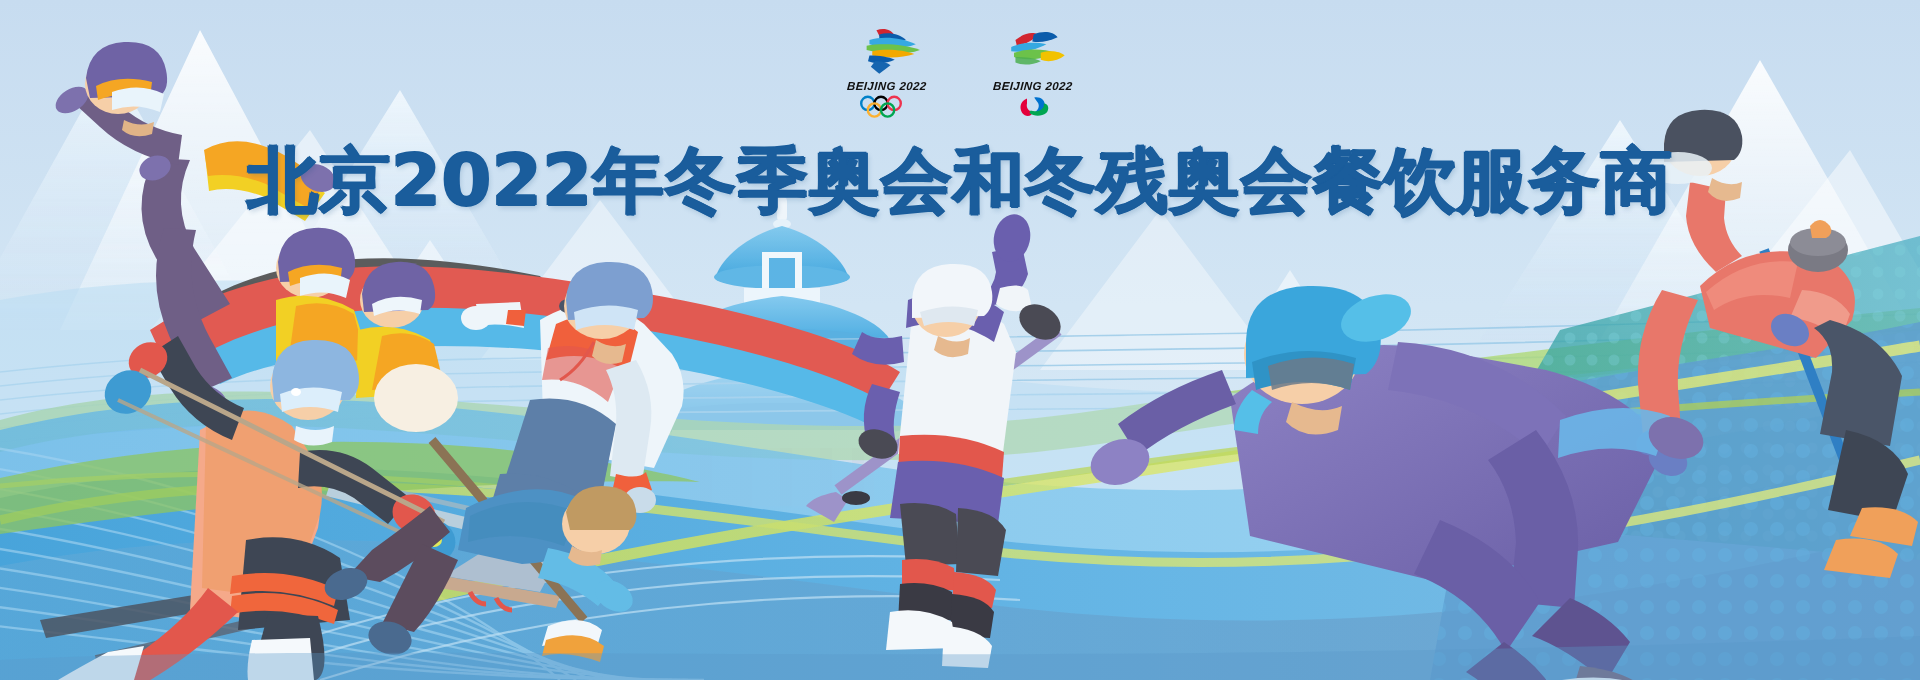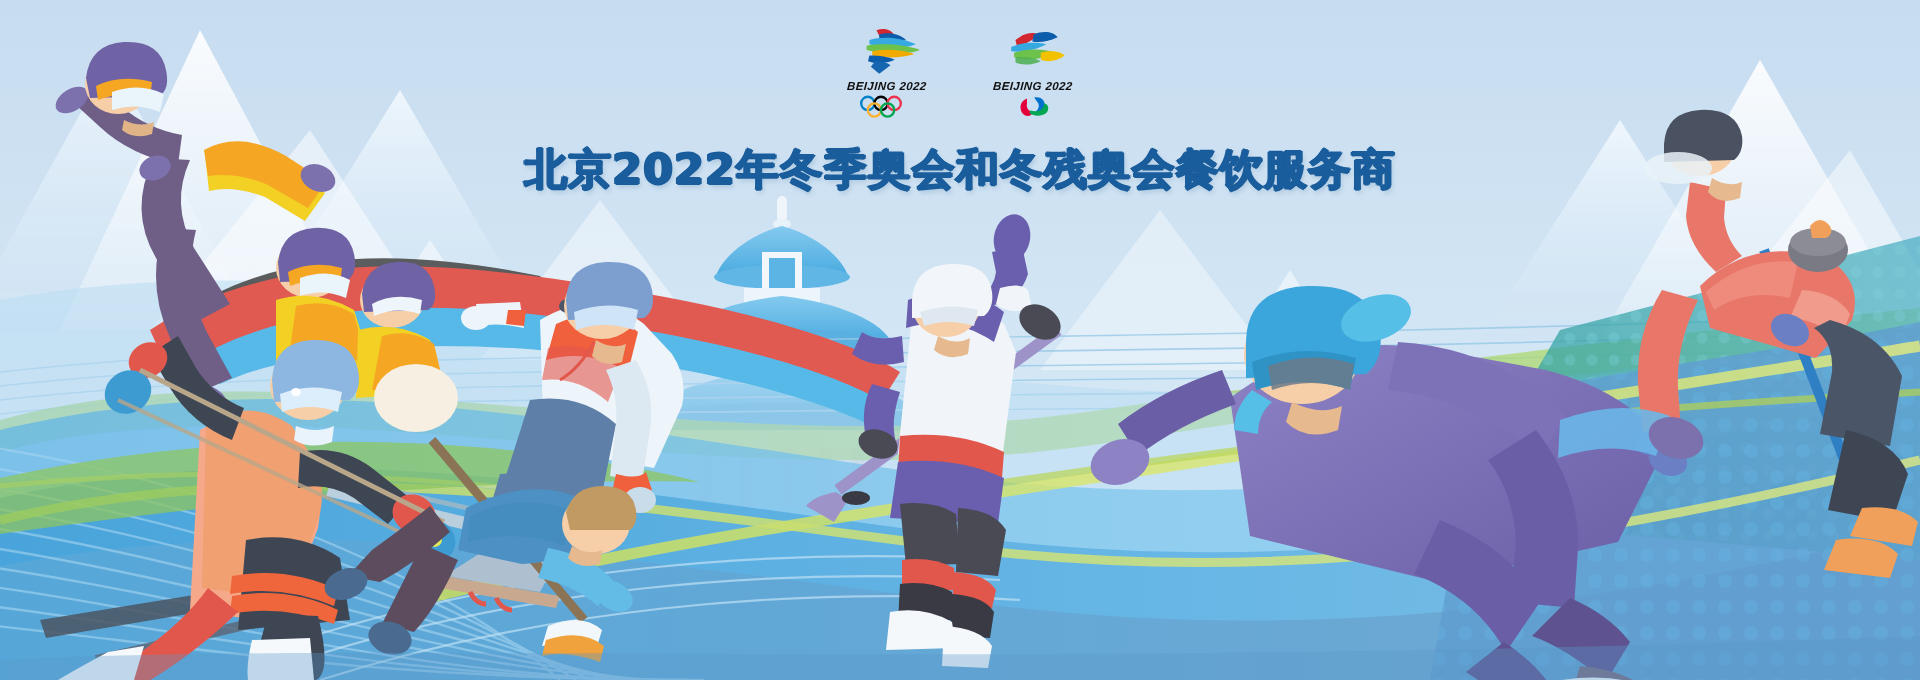--- a/index.html
+++ b/index.html
@@ -24,24 +24,24 @@
   .emblem .mark{width:78px;height:52px;}
   .emblem .wordmark{
     font-family:"Liberation Sans","DejaVu Sans",sans-serif;
     font-weight:bold;font-style:italic;font-size:11.5px;letter-spacing:.4px;
     color:#121212;margin-top:2px;white-space:nowrap;
     transform:skewX(-4deg);
   }
   .emblem .rings{height:24px;margin-top:3px;}
 
   .page-title{
-    margin-top:22px;
+    margin-top:15px;
     font-family:"DejaVu Sans","Liberation Sans",sans-serif;
     font-weight:bold;
-    font-size:43px;
+    font-size:71px;
     letter-spacing:1px;
     color:#1a5d9c;
     text-shadow:
        1.4px 0 0 #1a5d9c, -1.4px 0 0 #1a5d9c,
        0 1.4px 0 #1a5d9c, 0 -1.4px 0 #1a5d9c,
        2px 3px 5px rgba(24,78,130,.20);
     white-space:nowrap;
   }
 </style>
 </head>

